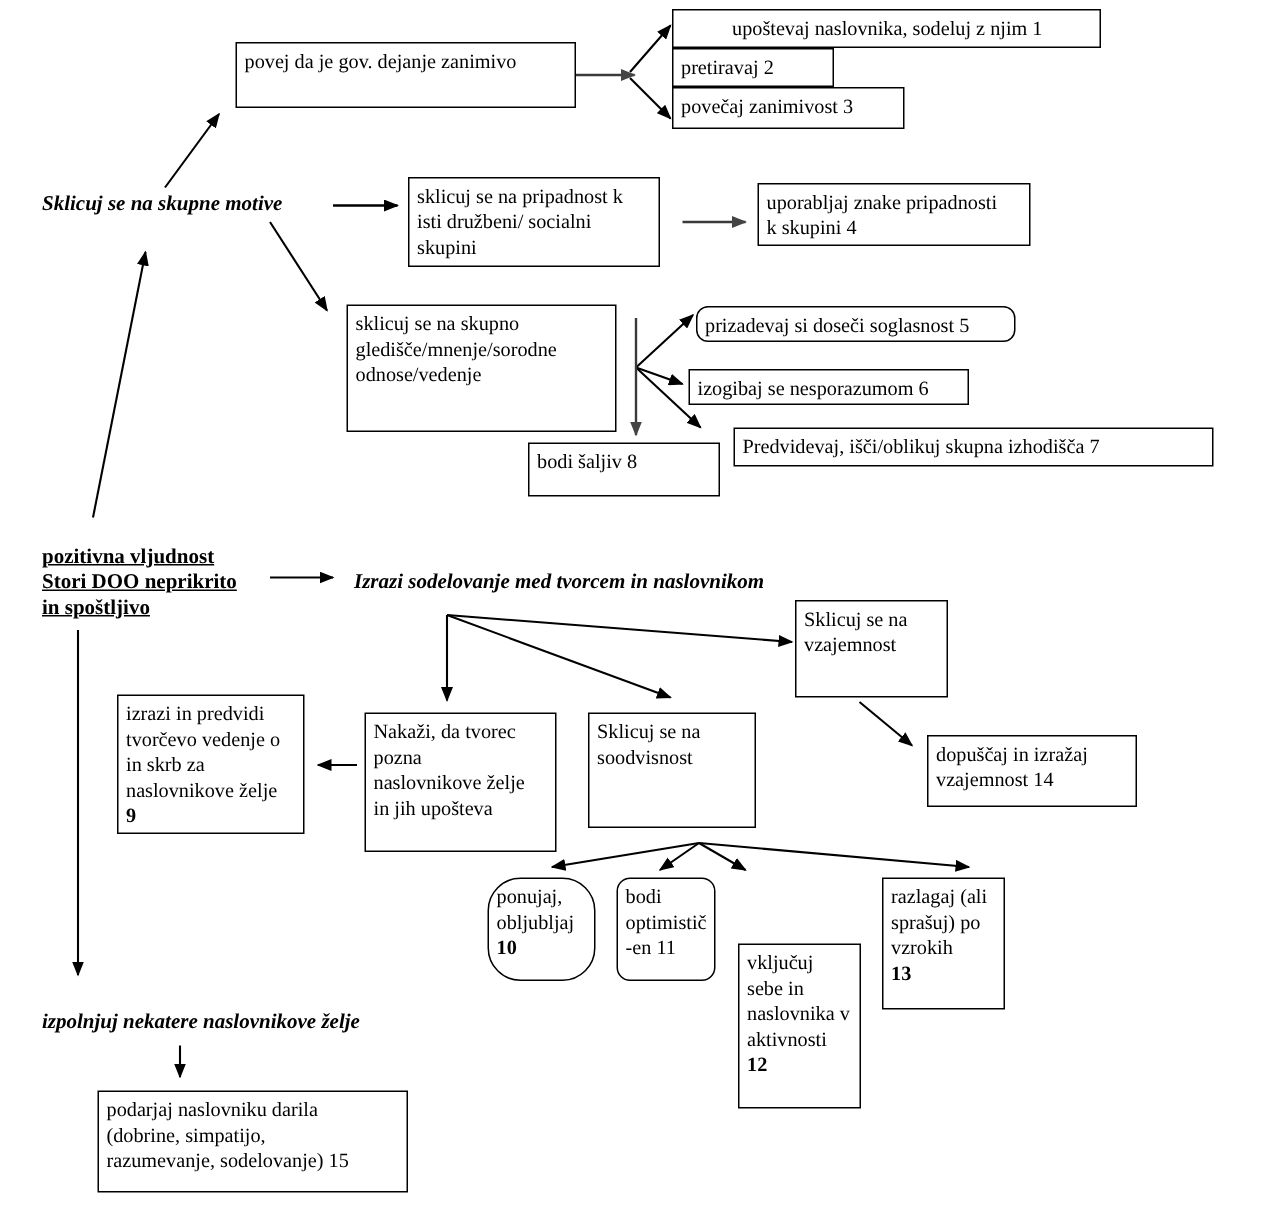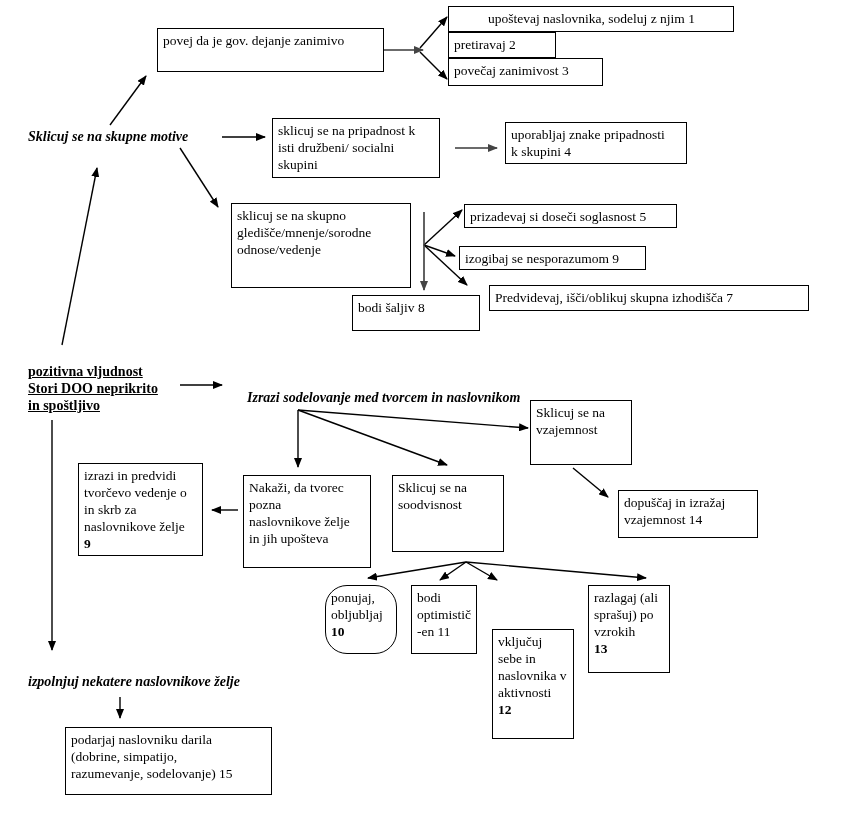--- a/index.html
+++ b/index.html
@@ -131,43 +131,43 @@
     <div>uporabljaj znake pripadnosti</div>
     <div>k skupini 4</div>
   </div>
 
   <div class="box" style="left:231px;top:203px;width:180px;height:85px;">
     <div>sklicuj se na skupno</div>
     <div>gledišče/mnenje/sorodne</div>
     <div>odnose/vedenje</div>
   </div>
 
-  <div class="box" style="left:464px;top:204px;width:213px;height:24px;">
+  <div class="box" style="left:464px;top:204px;width:213px;height:24px;border-radius:8px;">
     <span>prizadevaj si doseči soglasnost 5</span>
   </div>
 
   <div class="box" style="left:459px;top:246px;width:187px;height:24px;">
-    <span>izogibaj se nesporazumom 9</span>
+    <span>izogibaj se nesporazumom 6</span>
   </div>
 
   <div class="box" style="left:489px;top:285px;width:320px;height:26px;">
     <span>Predvidevaj, išči/oblikuj skupna izhodišča 7</span>
   </div>
 
   <div class="box" style="left:352px;top:295px;width:128px;height:36px;">
     <span>bodi šaljiv  8</span>
   </div>
 
   <div class="lbl underbold" style="left:28px;top:363px;width:160px;">
     <div class="nowrapline">pozitivna vljudnost</div>
     <div class="nowrapline">Stori DOO neprikrito</div>
     <div class="nowrapline">in spoštljivo</div>
   </div>
 
-  <div class="lbl italicbold" style="left:236px;top:389px;width:340px;margin-left:11px;">
+  <div class="lbl italicbold" style="left:236px;top:380px;width:340px;">
     <span>Izrazi sodelovanje med tvorcem in naslovnikom</span>
   </div>
 
   <div class="box" style="left:530px;top:400px;width:102px;height:65px;">
     <div>Sklicuj se na</div>
     <div>vzajemnost</div>
   </div>
 
   <div class="box" style="left:78px;top:463px;width:125px;height:93px;">
     <div>izrazi in predvidi</div>
@@ -193,21 +193,21 @@
     <div>dopuščaj in izražaj</div>
     <div>vzajemnost  14</div>
   </div>
 
   <div class="box" style="left:325px;top:585px;width:72px;height:69px;border-radius:22px;">
     <div>ponujaj,</div>
     <div>obljubljaj</div>
     <div class="num">10</div>
   </div>
 
-  <div class="box" style="left:411px;top:585px;width:66px;height:69px;">
+  <div class="box" style="left:411px;top:585px;width:66px;height:69px;border-radius:9px;">
     <div>bodi</div>
     <div>optimistič</div>
     <div>-en  11</div>
   </div>
 
   <div class="box" style="left:492px;top:585px;width:82px;height:110px;margin-top:44px;">
     <div>vključuj</div>
     <div>sebe in</div>
     <div>naslovnika v</div>
     <div>aktivnosti</div>

